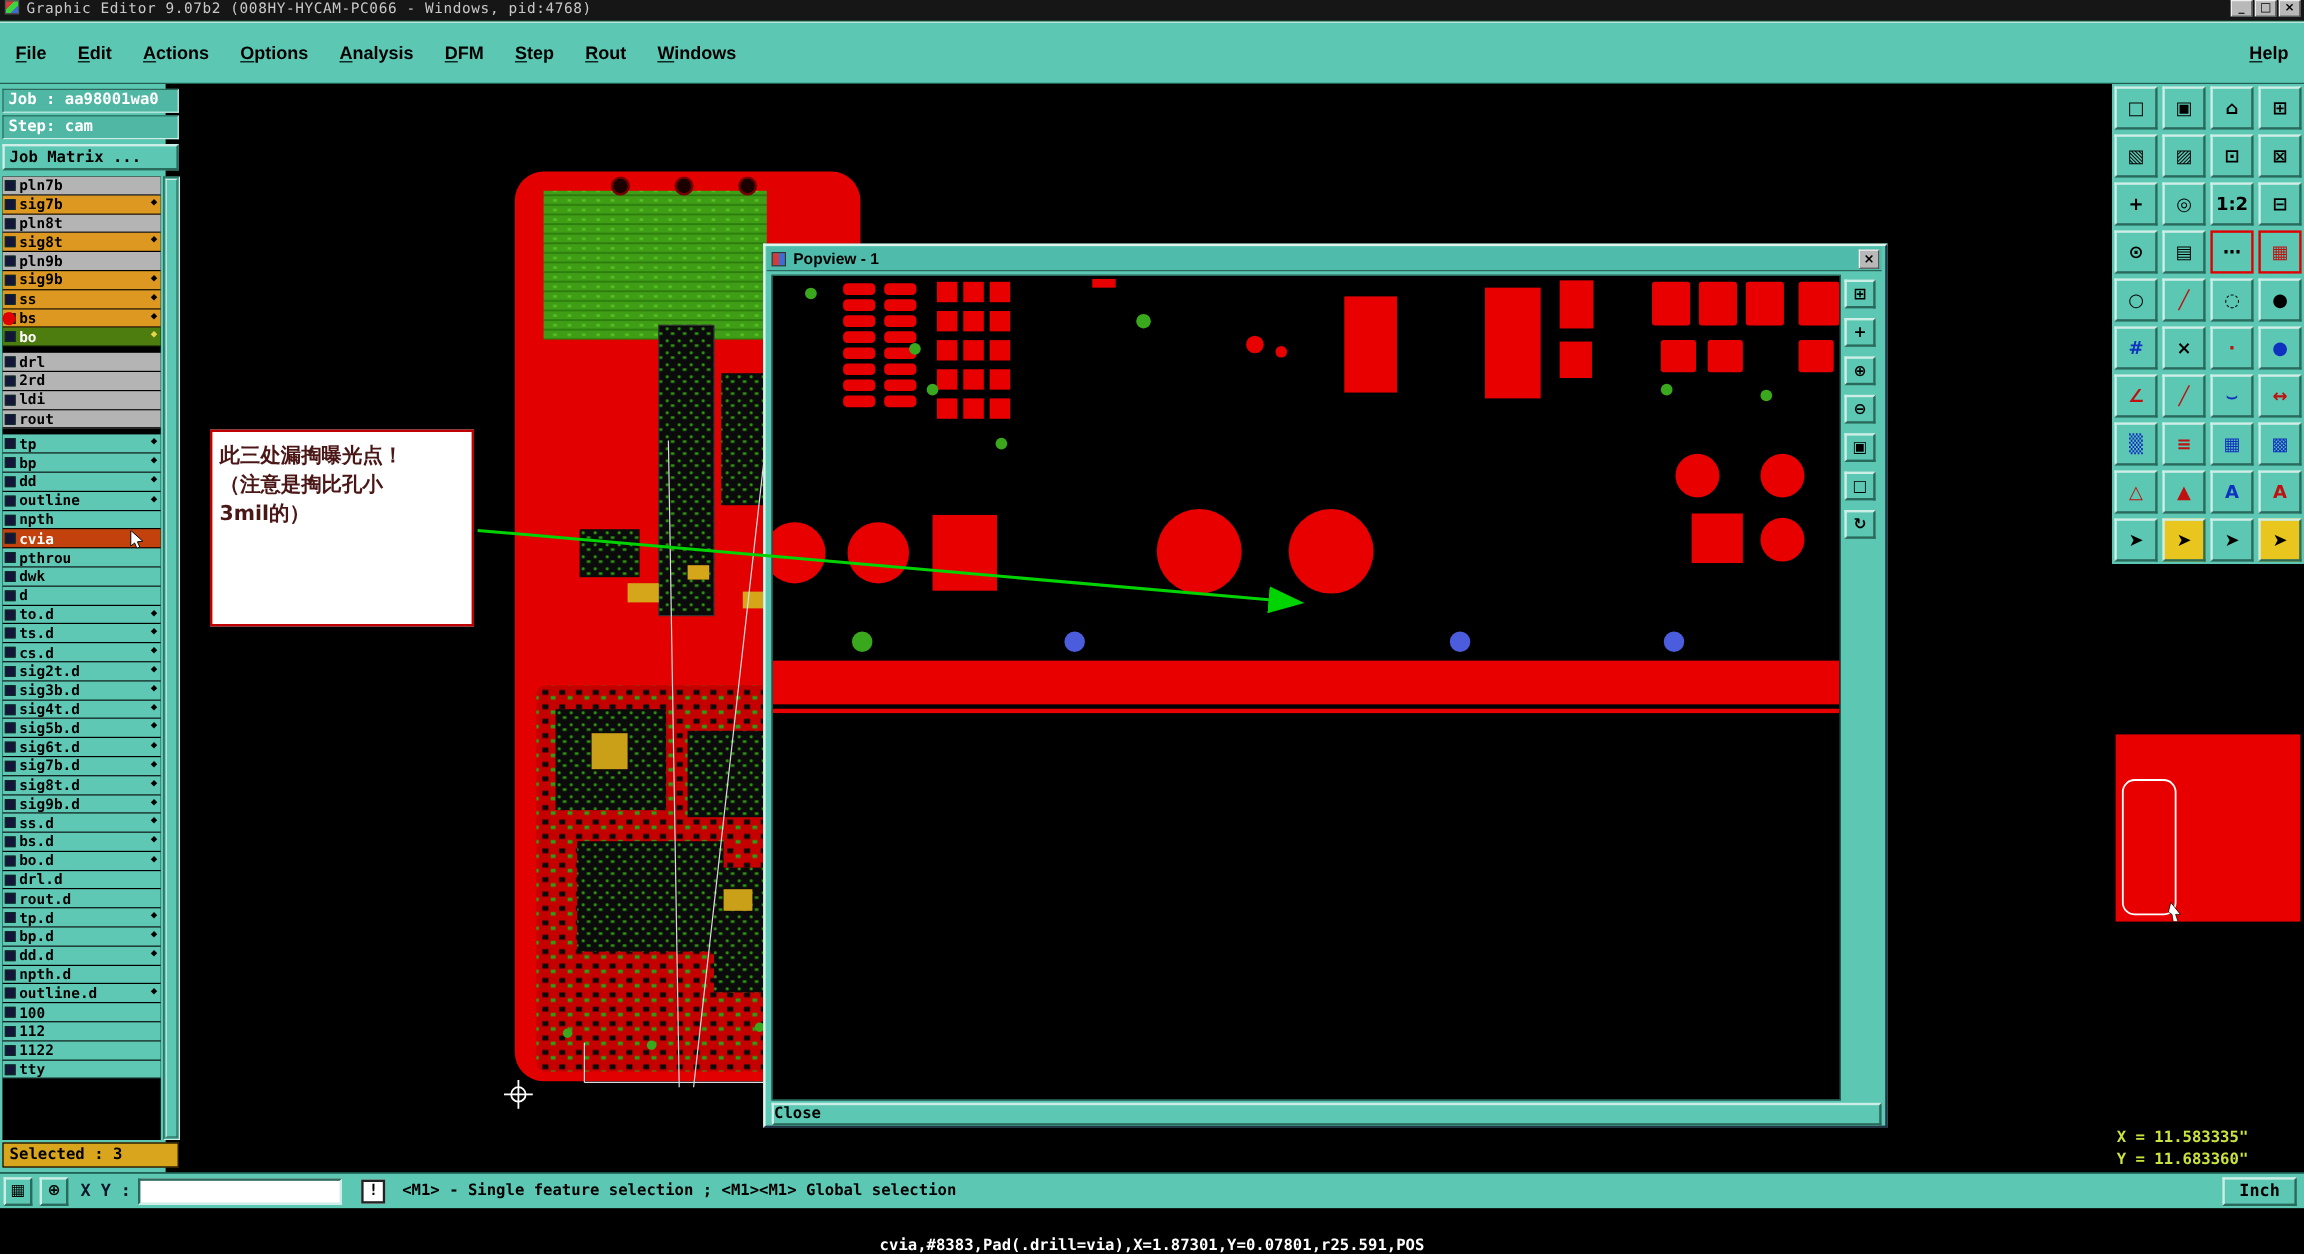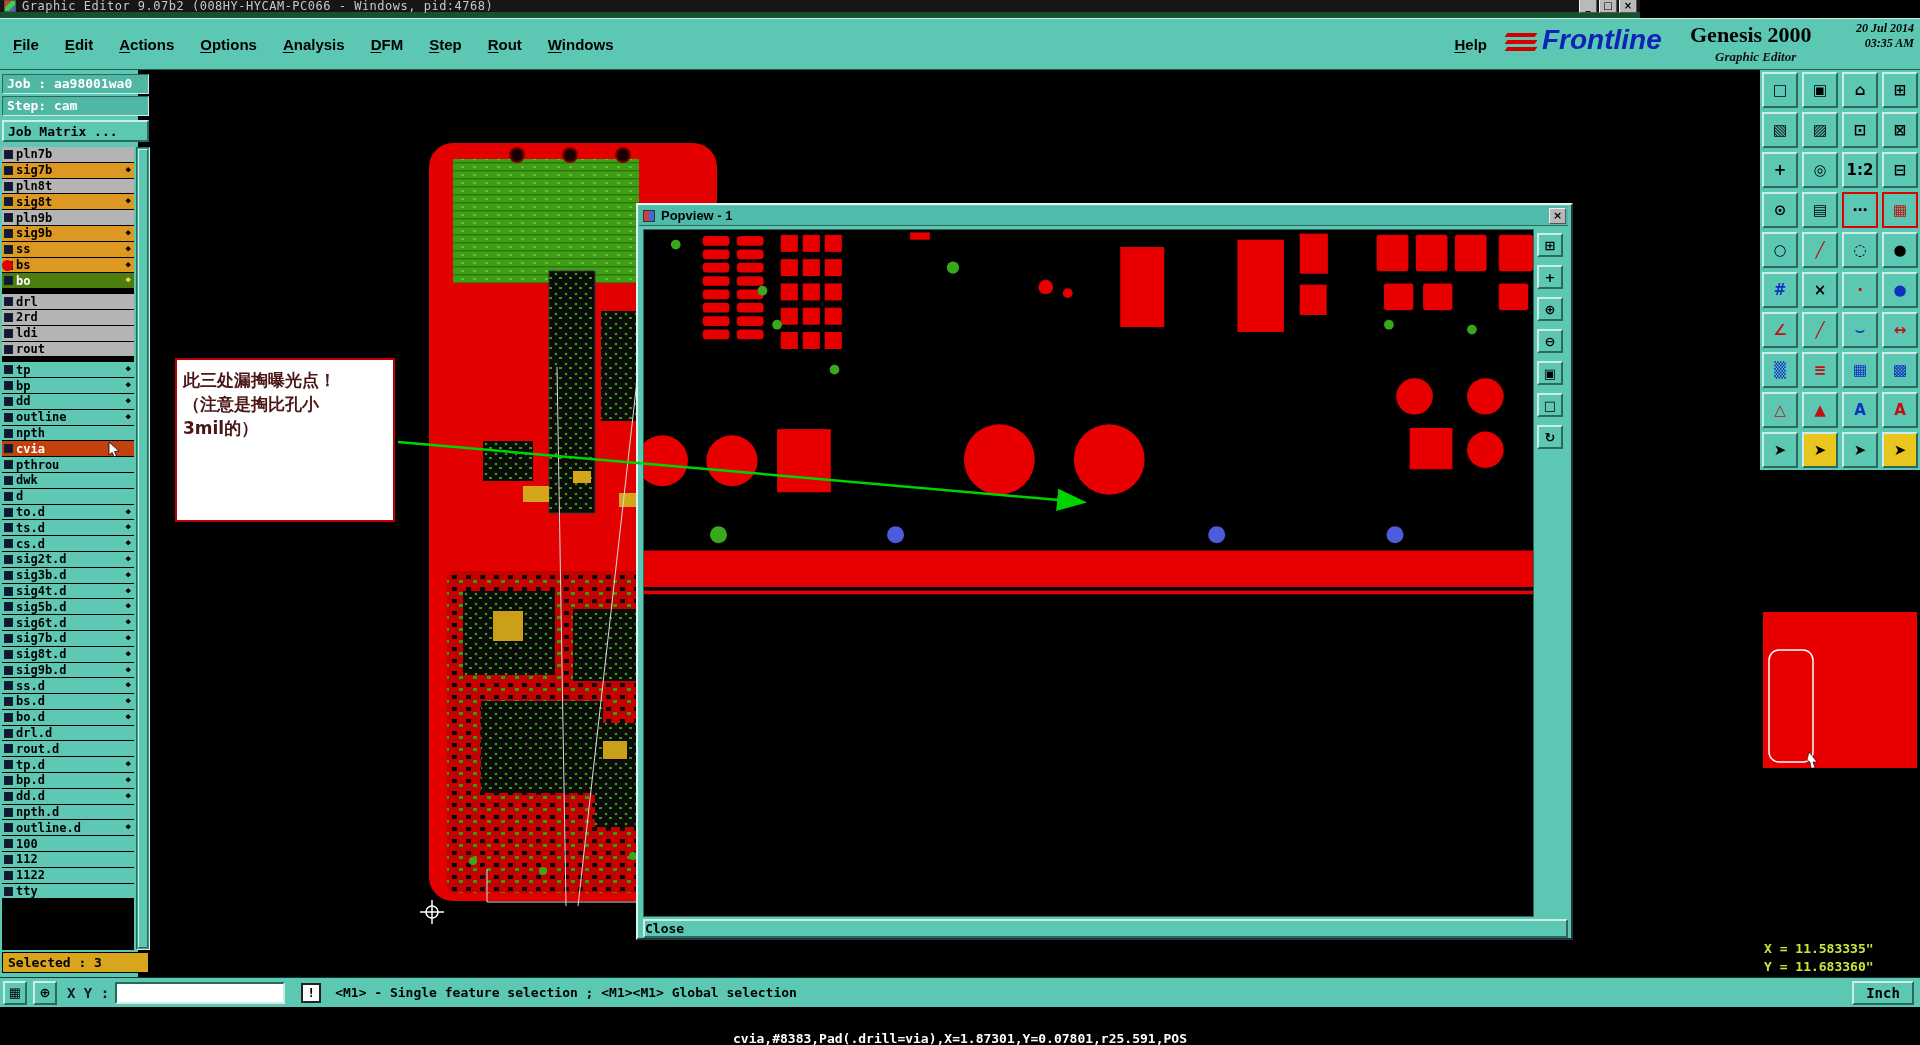--- a/index.html
+++ b/index.html
@@ -1,21 +1,21 @@
 <!DOCTYPE html>
 <html><head>
 <meta charset="utf-8">
 <style>
   *{margin:0;padding:0;box-sizing:border-box}
   html,body{width:1920px;height:1045px;background:#000;overflow:hidden;position:relative;
     font-family:"DejaVu Sans Mono",monospace;user-select:none}
 
   
-  .titlebar{position:absolute;left:0;top:0;width:1640px;height:18px;background:#161616;
-    display:flex;align-items:center;border-bottom:6px solid #14532d}
+  .titlebar{position:absolute;left:0;top:0;width:1920px;height:18px;background:#161616;
+    display:flex;align-items:flex-start;border-bottom:1px solid #14532d}
   .app-icon{width:12px;height:12px;margin:0 6px 0 4px;
     background:linear-gradient(135deg,#d43c3c 0 33%,#3cd43c 33% 66%,#3c6cd4 66% 100%);border:1px solid #555}
   .titlebar .ttext{color:#c8c8c8;font:12px "DejaVu Sans Mono",monospace;letter-spacing:.5px}
   .tb-btns{margin-left:auto;display:flex;gap:2px;padding-right:3px}
   .tb-btn{width:18px;height:14px;background:#b9b9b9;border:1px solid;border-color:#eee #555 #555 #eee;
     font:bold 10px "DejaVu Sans",sans-serif;line-height:10px;color:#000;cursor:default}
 
   
   .menubar{position:absolute;left:0;top:18px;width:1920px;height:52px;background:#5cc7b3;
     border-top:1px solid #cdeee6;border-bottom:1px solid #1f5d50;display:flex;align-items:center}
@@ -144,32 +144,20 @@
       <button class="menu-item"><u>E</u>dit</button>
       <button class="menu-item"><u>A</u>ctions</button>
       <button class="menu-item"><u>O</u>ptions</button>
       <button class="menu-item"><u>A</u>nalysis</button>
       <button class="menu-item"><u>D</u>FM</button>
       <button class="menu-item"><u>S</u>tep</button>
       <button class="menu-item"><u>R</u>out</button>
       <button class="menu-item"><u>W</u>indows</button>
     </div>
   <button class="menu-item help"><u>H</u>elp</button>
-  <div class="brand">
-    <div class="logo-bars">
-        <div></div>
-        <div></div>
-        <div></div>
-      </div>
-    <span class="logo-text">Frontline</span>
-    <span class="product">Genesis 2000</span>
-    <span class="brand-date">20 Jul 2014</span>
-    <span class="brand-time">03:35 AM</span>
-    <span class="brand-sub">Graphic Editor</span>
-  </div>
 </div>
 
 <div class="sidebar">
   <div class="jobrow" style="top:4px">Job : aa98001wa0</div>
   <div class="jobrow" style="top:26px">Step: cam</div>
   <button class="matrixbtn">Job Matrix ...</button>
   <div class="layer-list">
 
       <div class="layer-row t-gray">
 

